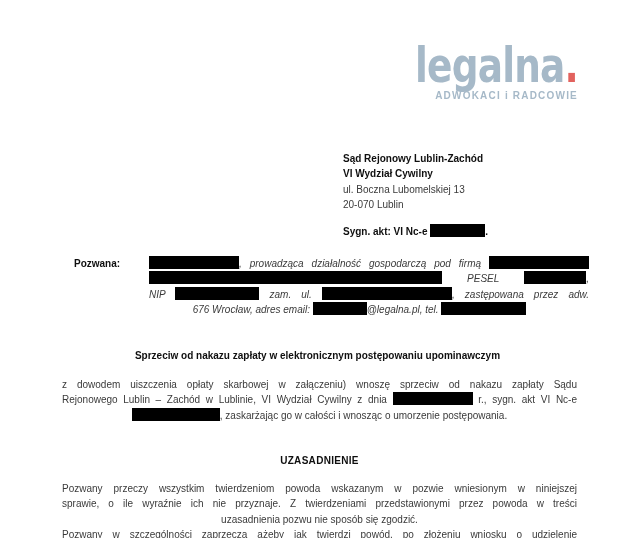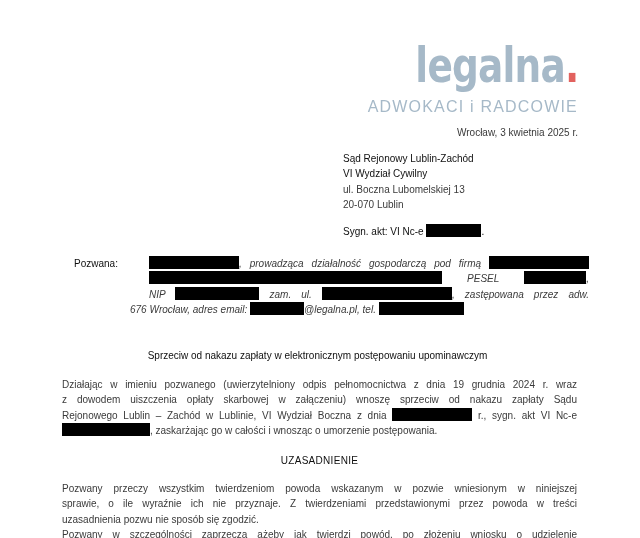--- a/index.html
+++ b/index.html
@@ -1,30 +1,30 @@
 <!DOCTYPE html>
 <html><head>
 <meta charset="utf-8">
 <style>
   html,body{margin:0;padding:0;background:#fff;}
   body{width:640px;height:538px;overflow:hidden;
        font-family:"Liberation Sans",sans-serif;color:#3a3a3a;}
   .page{position:relative;width:640px;height:390px;background:#fff;}
   .abs{position:absolute;}
-  .bold{font-weight:normal;color:#0f0f0f;}
+  .bold{font-weight:bold;color:#0f0f0f;}
   .txt{font-size:10px;line-height:15.3px;}
   .redact{display:inline-block;height:13px;background:#000;vertical-align:-2px;}
   .jline{text-align:justify;text-align-last:justify;}
-  .lline{text-align:left;}
+  .lline{text-align:center;}
   
   .logo-block{top:40px;right:62px;text-align:right;}
   .logo-word{font-family:"DejaVu Sans",sans-serif;font-size:48px;font-weight:bold;
              line-height:50px;letter-spacing:-1px;
              transform:scaleX(0.78);transform-origin:100% 50%;}
-  .logo-tagline{margin-top:8px;font-size:16px;font-weight:normal;letter-spacing:1.2px;}
+  .logo-tagline{margin-top:0;font-size:10px;font-weight:bold;letter-spacing:1.2px;}
   
   .date-line{top:125px;right:62px;}
   .court-block{top:151px;left:343px;}
   .sygn-line{top:224px;left:343px;}
   .defendant-block{top:256px;left:62px;width:515px;margin-left:12px;}
   .def-label{position:absolute;left:0;top:0;}
   .def-content{margin-left:75px;font-style:italic;}
   .def-l4{margin-left:-7px;}
   .def-l5{margin-left:-19px;}
   .title-line{top:348px;left:60px;width:515px;text-align:center;}
@@ -37,21 +37,20 @@
 
 <div class="page">
 
   <div class="abs logo-block">
     <div class="logo-word" style="color: rgb(166, 185, 200);">
       <span>legalna</span><span style="color: rgb(226, 98, 94);">.</span>
     </div>
     <div class="logo-tagline" style="color: rgb(166, 185, 200);">ADWOKACI i RADCOWIE</div>
   </div>
 
-  <div class="abs txt date-line">Wrocław, 3 kwietnia 2025 r.</div>
 
   <div class="abs txt court-block">
     <div class="bold">Sąd Rejonowy Lublin-Zachód</div>
     <div class="bold">VI Wydział Cywilny</div>
     <div>ul. Boczna Lubomelskiej 13</div>
     <div>20-070 Lublin</div>
   </div>
 
   <div class="abs txt sygn-line bold"><span class="bold">Sygn. akt: VI Nc-e </span><span class="redact" style="width: 55px;"></span><span>.</span></div>
 
@@ -61,23 +60,22 @@
       <div class="jline"><span class="redact" style="width: 90px;"></span><span>, prowadząca działalność gospodarczą pod firmą </span><span class="redact" style="width: 100px;"></span></div>
       <div class="jline"><span class="redact" style="width: 293px;"></span><span> PESEL </span><span class="redact" style="width: 62px;"></span><span>,</span></div>
       <div class="jline"><span>NIP </span><span class="redact" style="width: 84px;"></span><span> zam. ul. </span><span class="redact" style="width: 130px;"></span><span>, zastępowana przez adw.</span></div>
       <div class="lline def-l5"><span>676 Wrocław, adres email: </span><span class="redact" style="width: 54px;"></span><span>@legalna.pl, tel. </span><span class="redact" style="width: 85px;"></span></div>
     </div>
   </div>
 
   <div class="abs txt title-line bold">Sprzeciw od nakazu zapłaty w elektronicznym postępowaniu upominawczym</div>
 
   <div class="abs txt para1">
-    <div class="jline"><span>Działając w imieniu pozwanego (uwierzytelniony odpis pełnomocnictwa z dnia 19 grudnia 2024 r. wraz</span></div>
     <div class="jline"><span>z dowodem uiszczenia opłaty skarbowej w załączeniu) wnoszę sprzeciw od nakazu zapłaty Sądu</span></div>
-    <div class="jline"><span>Rejonowego Lublin – Zachód w Lublinie, VI Wydział Boczna z dnia </span><span class="redact" style="width: 80px;"></span><span> r., sygn. akt VI Nc-e</span></div>
+    <div class="jline"><span>Rejonowego Lublin – Zachód w Lublinie, VI Wydział Cywilny z dnia </span><span class="redact" style="width: 80px;"></span><span> r., sygn. akt VI Nc-e</span></div>
     <div class="lline"><span class="redact" style="width: 88px;"></span><span>, zaskarżając go w całości i wnosząc o umorzenie postępowania.</span></div>
   </div>
 
   <div class="abs txt section-heading bold">UZASADNIENIE</div>
 
   <div class="abs txt para2">
     <div class="jline"><span>Pozwany przeczy wszystkim twierdzeniom powoda wskazanym w pozwie wniesionym w niniejszej</span></div>
     <div class="jline"><span>sprawie, o ile wyraźnie ich nie przyznaje. Z twierdzeniami przedstawionymi przez powoda w treści</span></div>
     <div class="lline"><span>uzasadnienia pozwu nie sposób się zgodzić.</span></div>
     <div class="jline"><span>Pozwany w szczególności zaprzecza ażeby jak twierdzi powód, po złożeniu wniosku o udzielenie</span></div>

